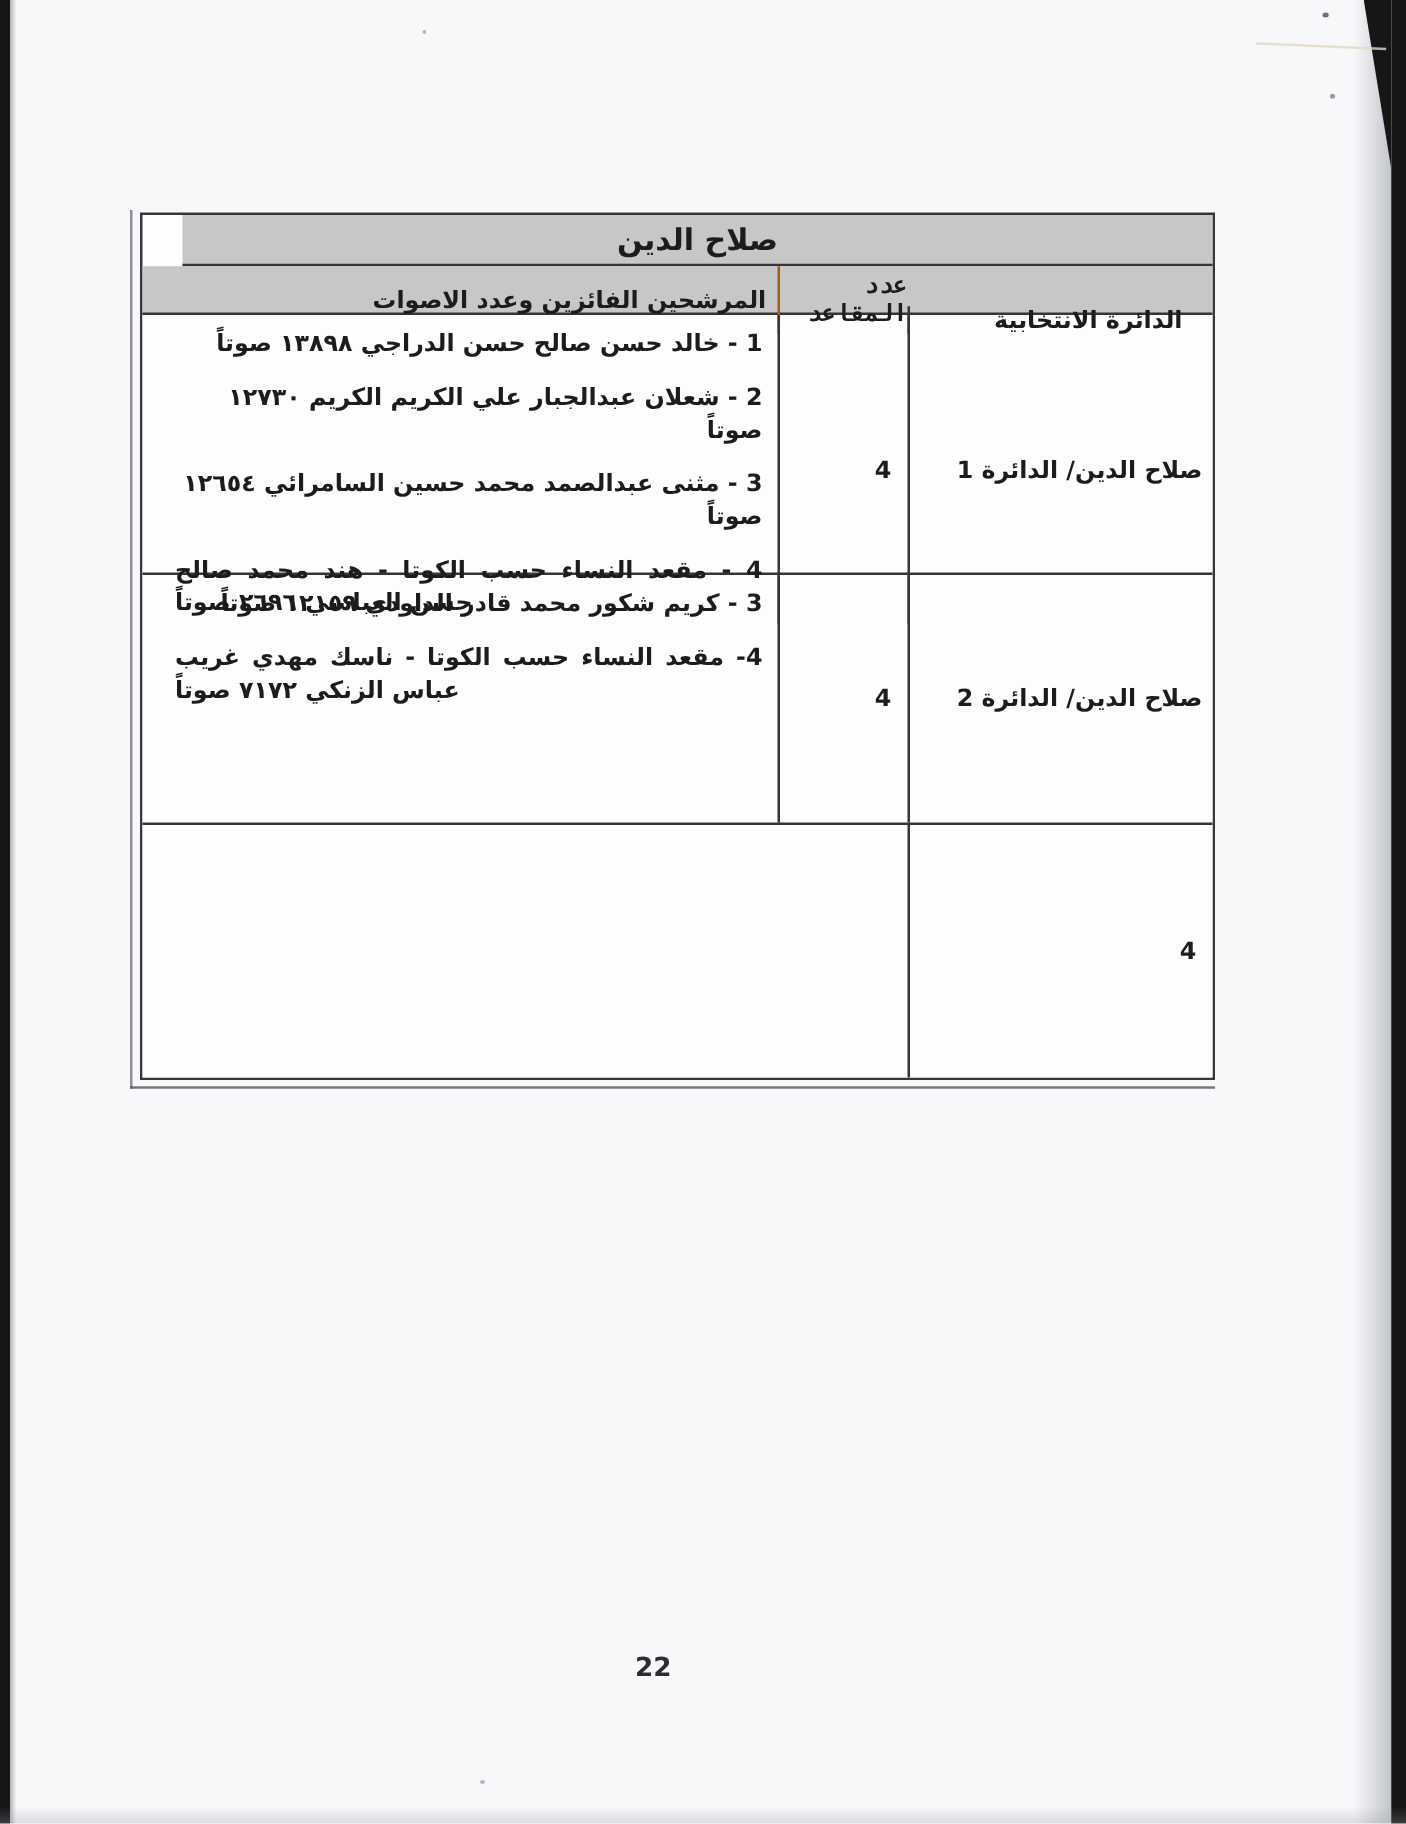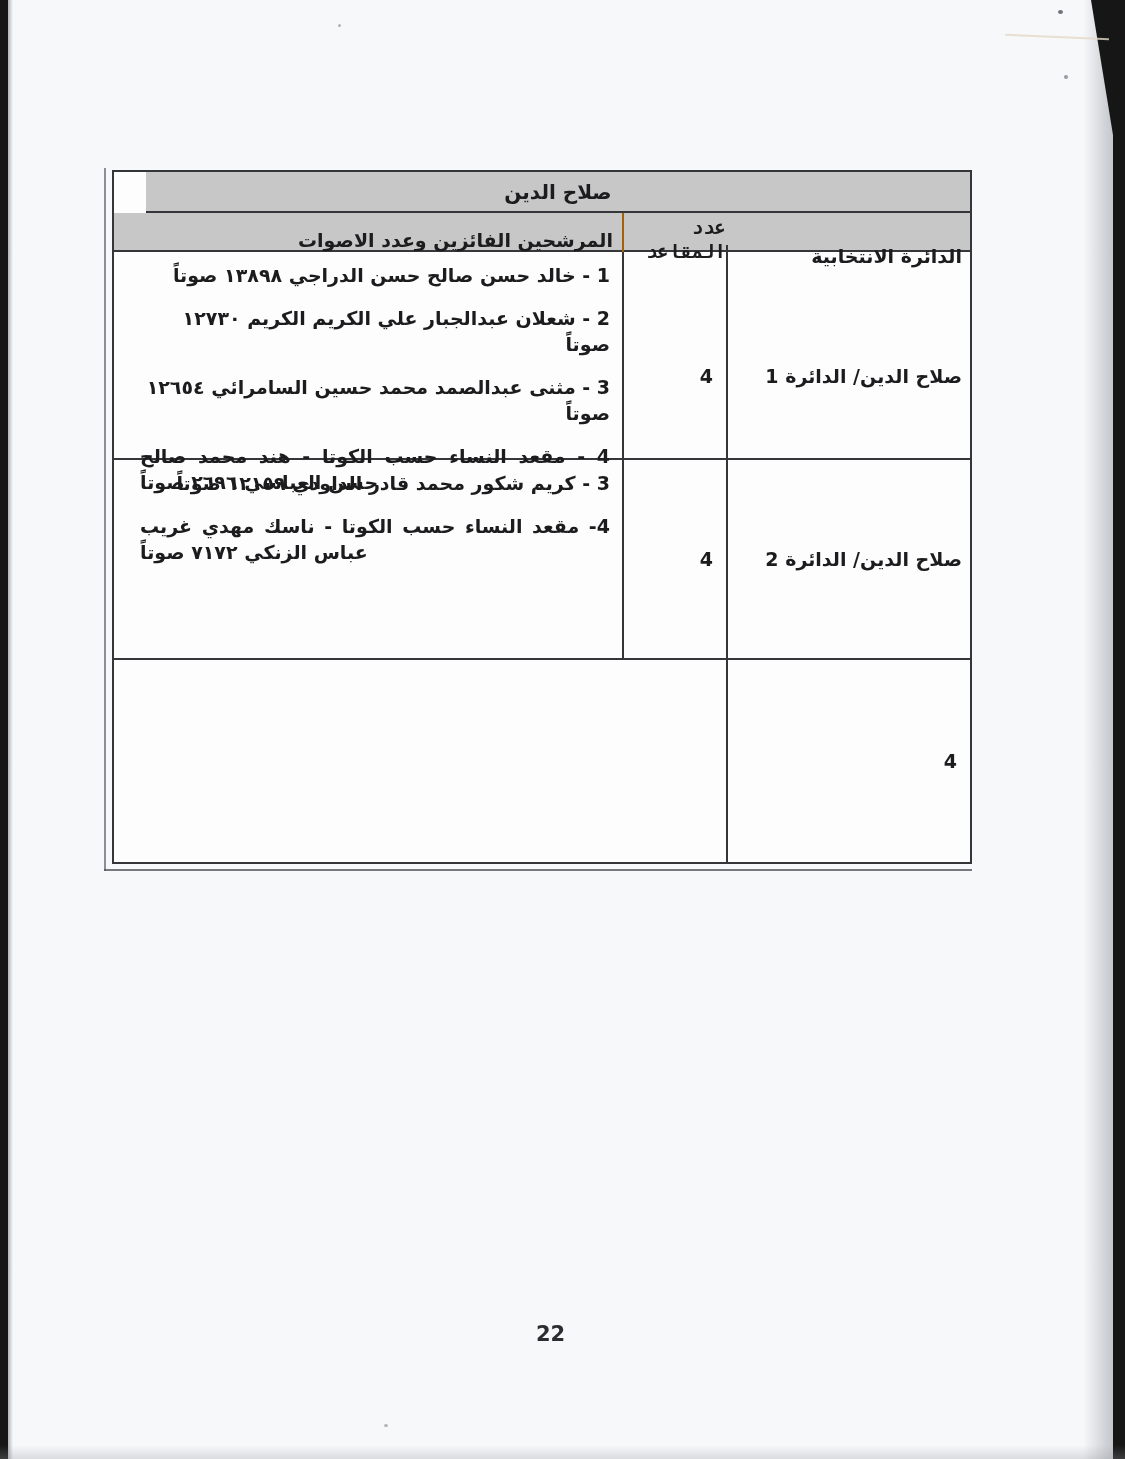--- a/index.html
+++ b/index.html
@@ -29,26 +29,26 @@
   
   .t-table{position:absolute;left:112px;top:170px;width:860px;
     border:2px solid #35363a;background:#fdfdfe;box-sizing:border-box;
     color:#1c1c1e;}
   
   .t-table::before{content:'';position:absolute;left:-10px;top:-4px;bottom:-9px;width:2px;background:#6a6c70;opacity:.75;}
   .t-table::after{content:'';position:absolute;left:-10px;right:-2px;bottom:-9px;height:2px;background:#55575b;opacity:.8;}
 
   .t-title{height:41px;background:#c7c7c8;border-bottom:2px solid #35363a;
     display:flex;align-items:center;justify-content:center;
-    font-size:20px;font-weight:bold;direction:rtl;box-sizing:border-box;margin-left:32px;}
+    font-size:24px;font-weight:bold;direction:rtl;box-sizing:border-box;margin-left:32px;}
 
   .t-head{display:grid;grid-template-columns:244px 104px 508px;direction:rtl;
     height:39px;background:#c7c7c8;border-bottom:2px solid #35363a;box-sizing:border-box;}
   .h-cell{display:flex;align-items:center;font-size:19px;font-weight:bold;direction:rtl;box-sizing:border-box;}
-  .h-district{justify-content:flex-start;padding-right:8px;border-left:2px solid #35363a;margin-top:32px;}
+  .h-district{justify-content:flex-start;padding-right:24px;border-left:2px solid #35363a;margin-top:32px;}
   .h-seats{justify-content:center;border-left:2px solid #a16207;font-family:Liberation Mono, monospace;}
   .h-candidates{justify-content:flex-start;padding-right:9px;}
 
   .t-row{display:grid;grid-template-columns:244px 104px 508px;direction:rtl;
     border-bottom:2px solid #35363a;box-sizing:border-box;background:#fdfdfe;}
   .t-row.last{border-bottom:none;}
   .row-0{height:208px;}
   .row-1{height:200px;}
   .row-2{height:202px;}
 
@@ -57,21 +57,21 @@
     padding-right:8px;border-left:2px solid #35363a;
     font-size:19px;font-weight:bold;text-align:center;}
   .cell-seats{display:flex;align-items:center;justify-content:flex-start;
     padding-right:13px;border-left:2px solid #35363a;
     font-size:19px;font-weight:bold;}
   .cell-candidates{padding:10px 12px 4px 26px;}
   .c-item{margin:0 0 17px 0;font-size:19px;font-weight:bold;line-height:26px;
     text-align:right;direction:rtl;}
   .c-item.wrap{text-align:justify;text-align-last:left;margin-bottom:0;}
 
-  .page-number{position:absolute;left:536px;top:1322px;font-size:21px;font-weight:600;color:#2c2d30;}
+  .page-number{position:absolute;left:508px;top:1322px;font-size:21px;font-weight:600;color:#2c2d30;}
 </style>
 </head>
 <body>
 
 <div class="screen">
 
   <div class="edge-left"></div>
   <div class="edge-shadow-right"></div>
   <div class="edge-right"></div>
   <div class="corner-fold"></div>

